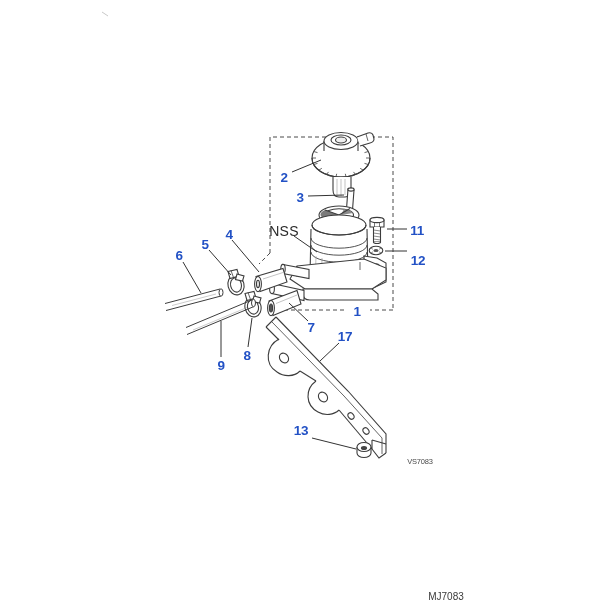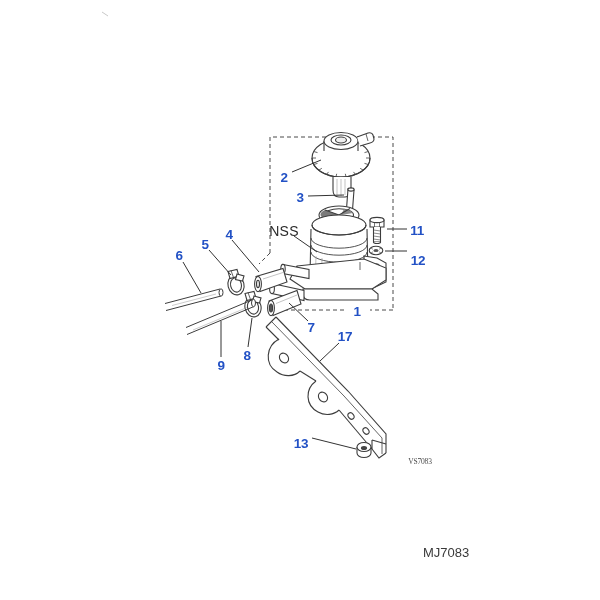--- a/index.html
+++ b/index.html
@@ -5,23 +5,23 @@
   html,body{margin:0;padding:0;background:#fff;}
   .page{position:relative;width:600px;height:600px;background:#ffffff;overflow:hidden;
         font-family:"Liberation Sans",sans-serif;}
   svg{position:absolute;left:0;top:0;}
   .callout{position:absolute;transform:translate(-50%,-50%);
            font-weight:bold;font-size:13.5px;letter-spacing:-0.3px;
            color:var(--callout-color,#2251c5);cursor:pointer;user-select:none;}
   .nss{position:absolute;transform:translate(-50%,-50%);
        font-size:14px;color:#2b2b2b;letter-spacing:0.2px;}
   .drawing-code{position:absolute;transform:translate(-50%,-50%);
-       font-size:7.5px;color:#4a4a4a;letter-spacing:-0.2px;font-family:Liberation Serif, serif;}
+       font-size:7.5px;color:#4a4a4a;letter-spacing:-0.2px;}
   .figure-code{position:absolute;transform:translate(-50%,-50%);
-       font-size:13px;color:#3a3a3a;}
+       font-size:10px;color:#3a3a3a;margin-top:44px;}
   .copyright{position:absolute;transform:translate(-50%,-50%);
        font-size:9px;color:#3a3a3a;white-space:nowrap;}
 </style>
 </head>
 <body>
 
 <div class="page">
 
   <svg width="600" height="600" viewBox="0 0 600 600">
 
@@ -202,18 +202,18 @@
   <div class="callout" style="left:229px;top:234px">4</div>
   <div class="callout" style="left:205px;top:244px">5</div>
   <div class="callout" style="left:179px;top:255px">6</div>
   <div class="callout" style="left:311px;top:327px">7</div>
   <div class="callout" style="left:247px;top:355px">8</div>
   <div class="callout" style="left:221px;top:365px">9</div>
   <div class="callout" style="left:345px;top:336px">17</div>
   <div class="callout" style="left:417px;top:230px">11</div>
   <div class="callout" style="left:418px;top:260px">12</div>
   <div class="callout" style="left:357px;top:311px">1</div>
-  <div class="callout" style="left:301px;top:443px">13</div>
+  <div class="callout" style="left:301px;top:430px">13</div>
 
   <div class="nss" style="left:284px;top:231px">NSS</div>
   <div class="drawing-code" style="left:420px;top:461px">VS7083</div>
   <div class="figure-code" style="left:446px;top:552px">MJ7083</div>
 </div>
 
 </body></html>

